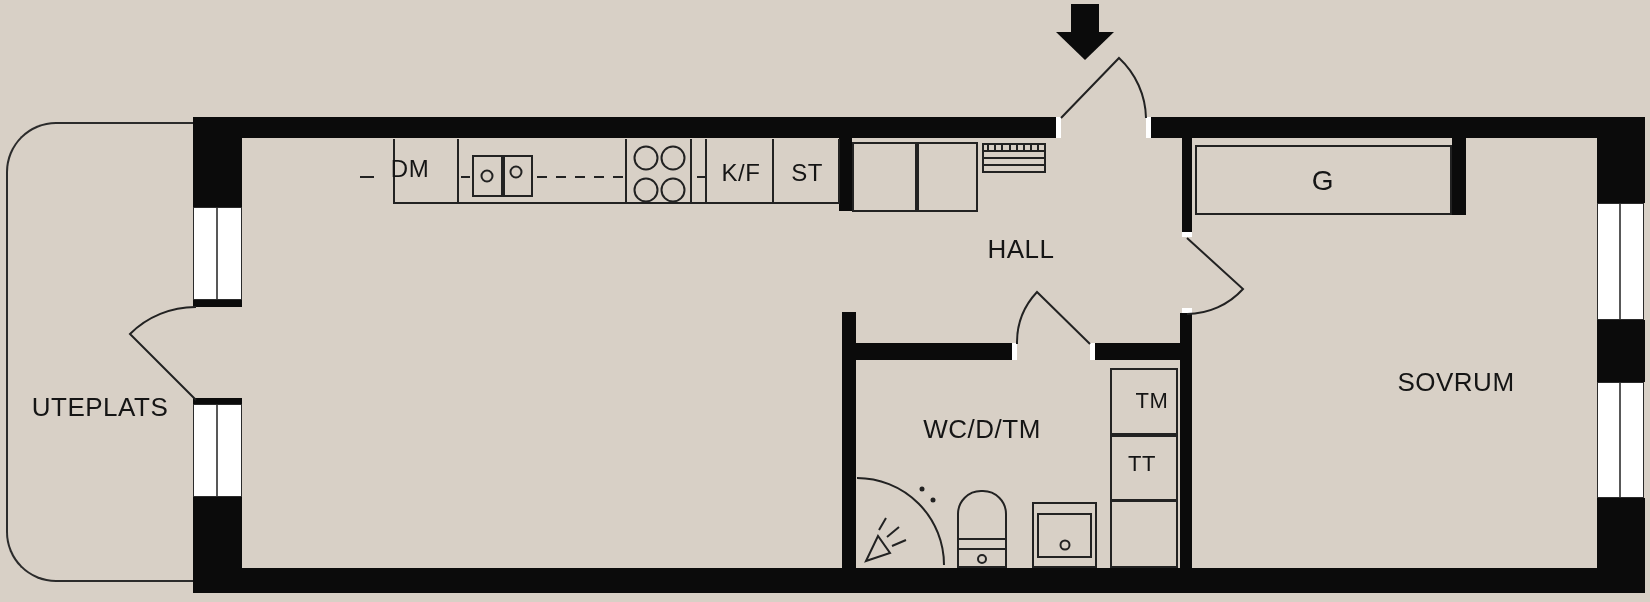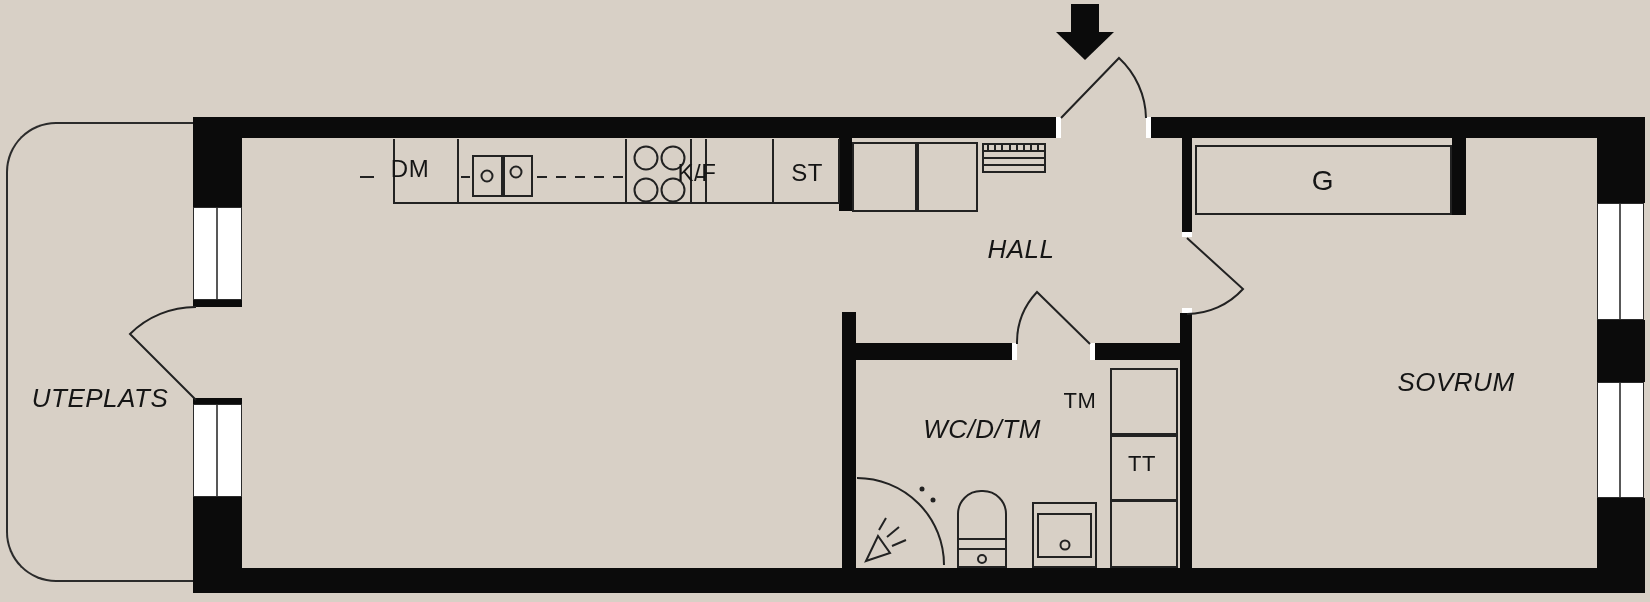--- a/index.html
+++ b/index.html
@@ -6,21 +6,21 @@
   .plan{position:relative;width:1650px;height:602px;background:#d8d0c6;overflow:hidden;
         font-family:"Liberation Sans",sans-serif;}
   .wall{position:absolute;background:#0b0b0b;}
   .jamb{position:absolute;background:#ffffff;}
   .win{position:absolute;background:#ffffff;border:1px solid #2b2b2b;box-sizing:border-box;}
   .box{position:absolute;border:2px solid #222222;box-sizing:border-box;}
   .vline{position:absolute;width:2px;background:#222222;}
   .hline{position:absolute;height:2px;background:#222222;}
   .lbl{position:absolute;transform:translate(-50%,-50%);color:#151515;white-space:nowrap;
        letter-spacing:0.5px;}
-  .fs26{font-size:26px;font-style:italic;}
+  .fs26{font-size:26px;}
   .fs28{font-size:28px;}
   .fs24{font-size:24px;}
   .fs22{font-size:22px;}
   .outline{position:absolute;border:2px solid #2b2b2b;border-right:none;
            border-radius:50px 0 0 50px;box-sizing:border-box;}
   .arrow-head{position:absolute;width:0;height:0;
               border-left:29px solid transparent;border-right:29px solid transparent;
               border-top:28px solid #0b0b0b;}
   svg.overlay{position:absolute;left:0;top:0;pointer-events:none;}
 </style>
@@ -125,25 +125,25 @@
       <path d="M988,144 V150 M995,144 V150 M1002,144 V150 M1010,144 V150 M1017,144 V150 M1024,144 V150 M1031,144 V150 M1038,144 V150"></path>
 
       <path d="M217,208 V299 M217,405 V496 M1620,204 V319 M1620,383 V497" stroke-width="1.5"></path>
     </g>
     <g fill="#222222" stroke="none">
       <circle cx="922" cy="489" r="2.5"></circle>
       <circle cx="933" cy="500" r="2.5"></circle>
     </g>
   </svg>
 
-  <div class="lbl fs26" style="left:100px;top:398px;">UTEPLATS</div>
+  <div class="lbl fs26" style="left:100px;top:407px;">UTEPLATS</div>
   <div class="lbl fs26" style="left:1021px;top:249px;">HALL</div>
   <div class="lbl fs26" style="left:982px;top:429px;">WC/D/TM</div>
   <div class="lbl fs26" style="left:1456px;top:382px;">SOVRUM</div>
   <div class="lbl fs28" style="left:1323px;top:181px;">G</div>
 
   <div class="lbl fs24" style="left:410px;top:169px;">DM</div>
-  <div class="lbl fs24" style="left:697px;top:173px;">K/F</div>
+  <div class="lbl fs24" style="left:741px;top:173px;">K/F</div>
   <div class="lbl fs24" style="left:807px;top:173px;">ST</div>
-  <div class="lbl fs22" style="left:1080px;top:401px;">TM</div>
+  <div class="lbl fs22" style="left:1152px;top:401px;">TM</div>
   <div class="lbl fs22" style="left:1142px;top:464px;">TT</div>
 
 </div>
 
 </body></html>

